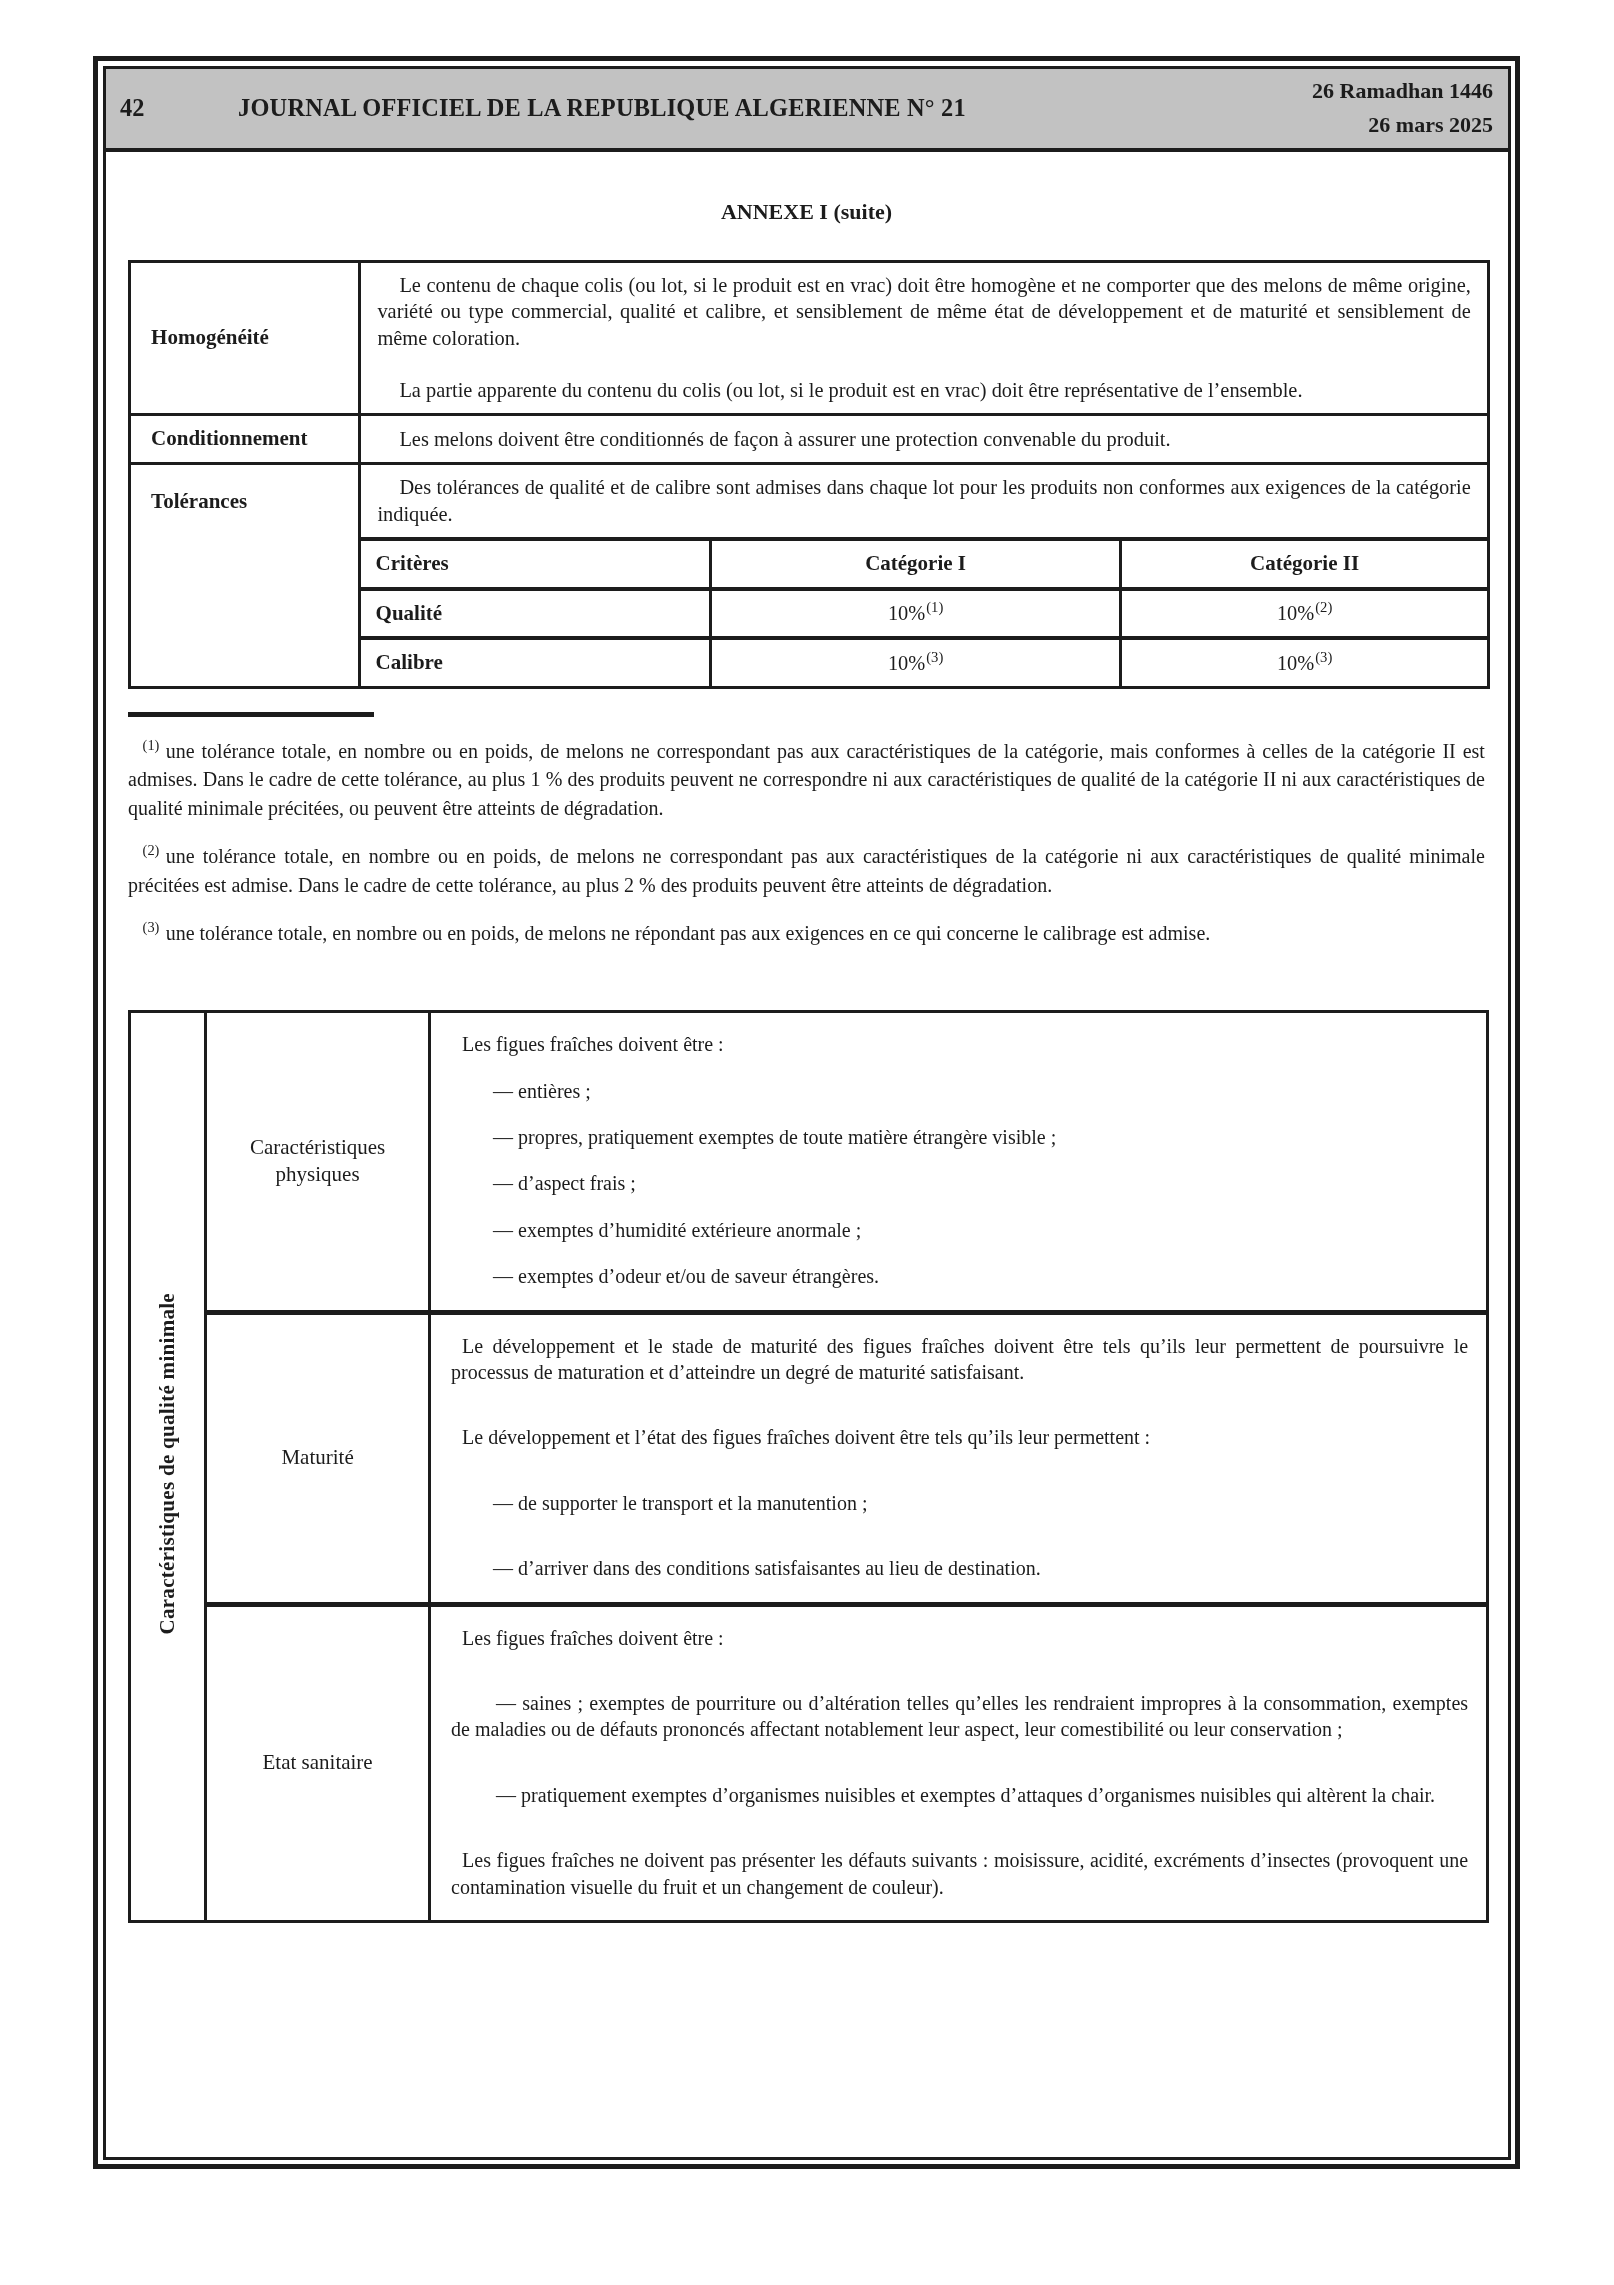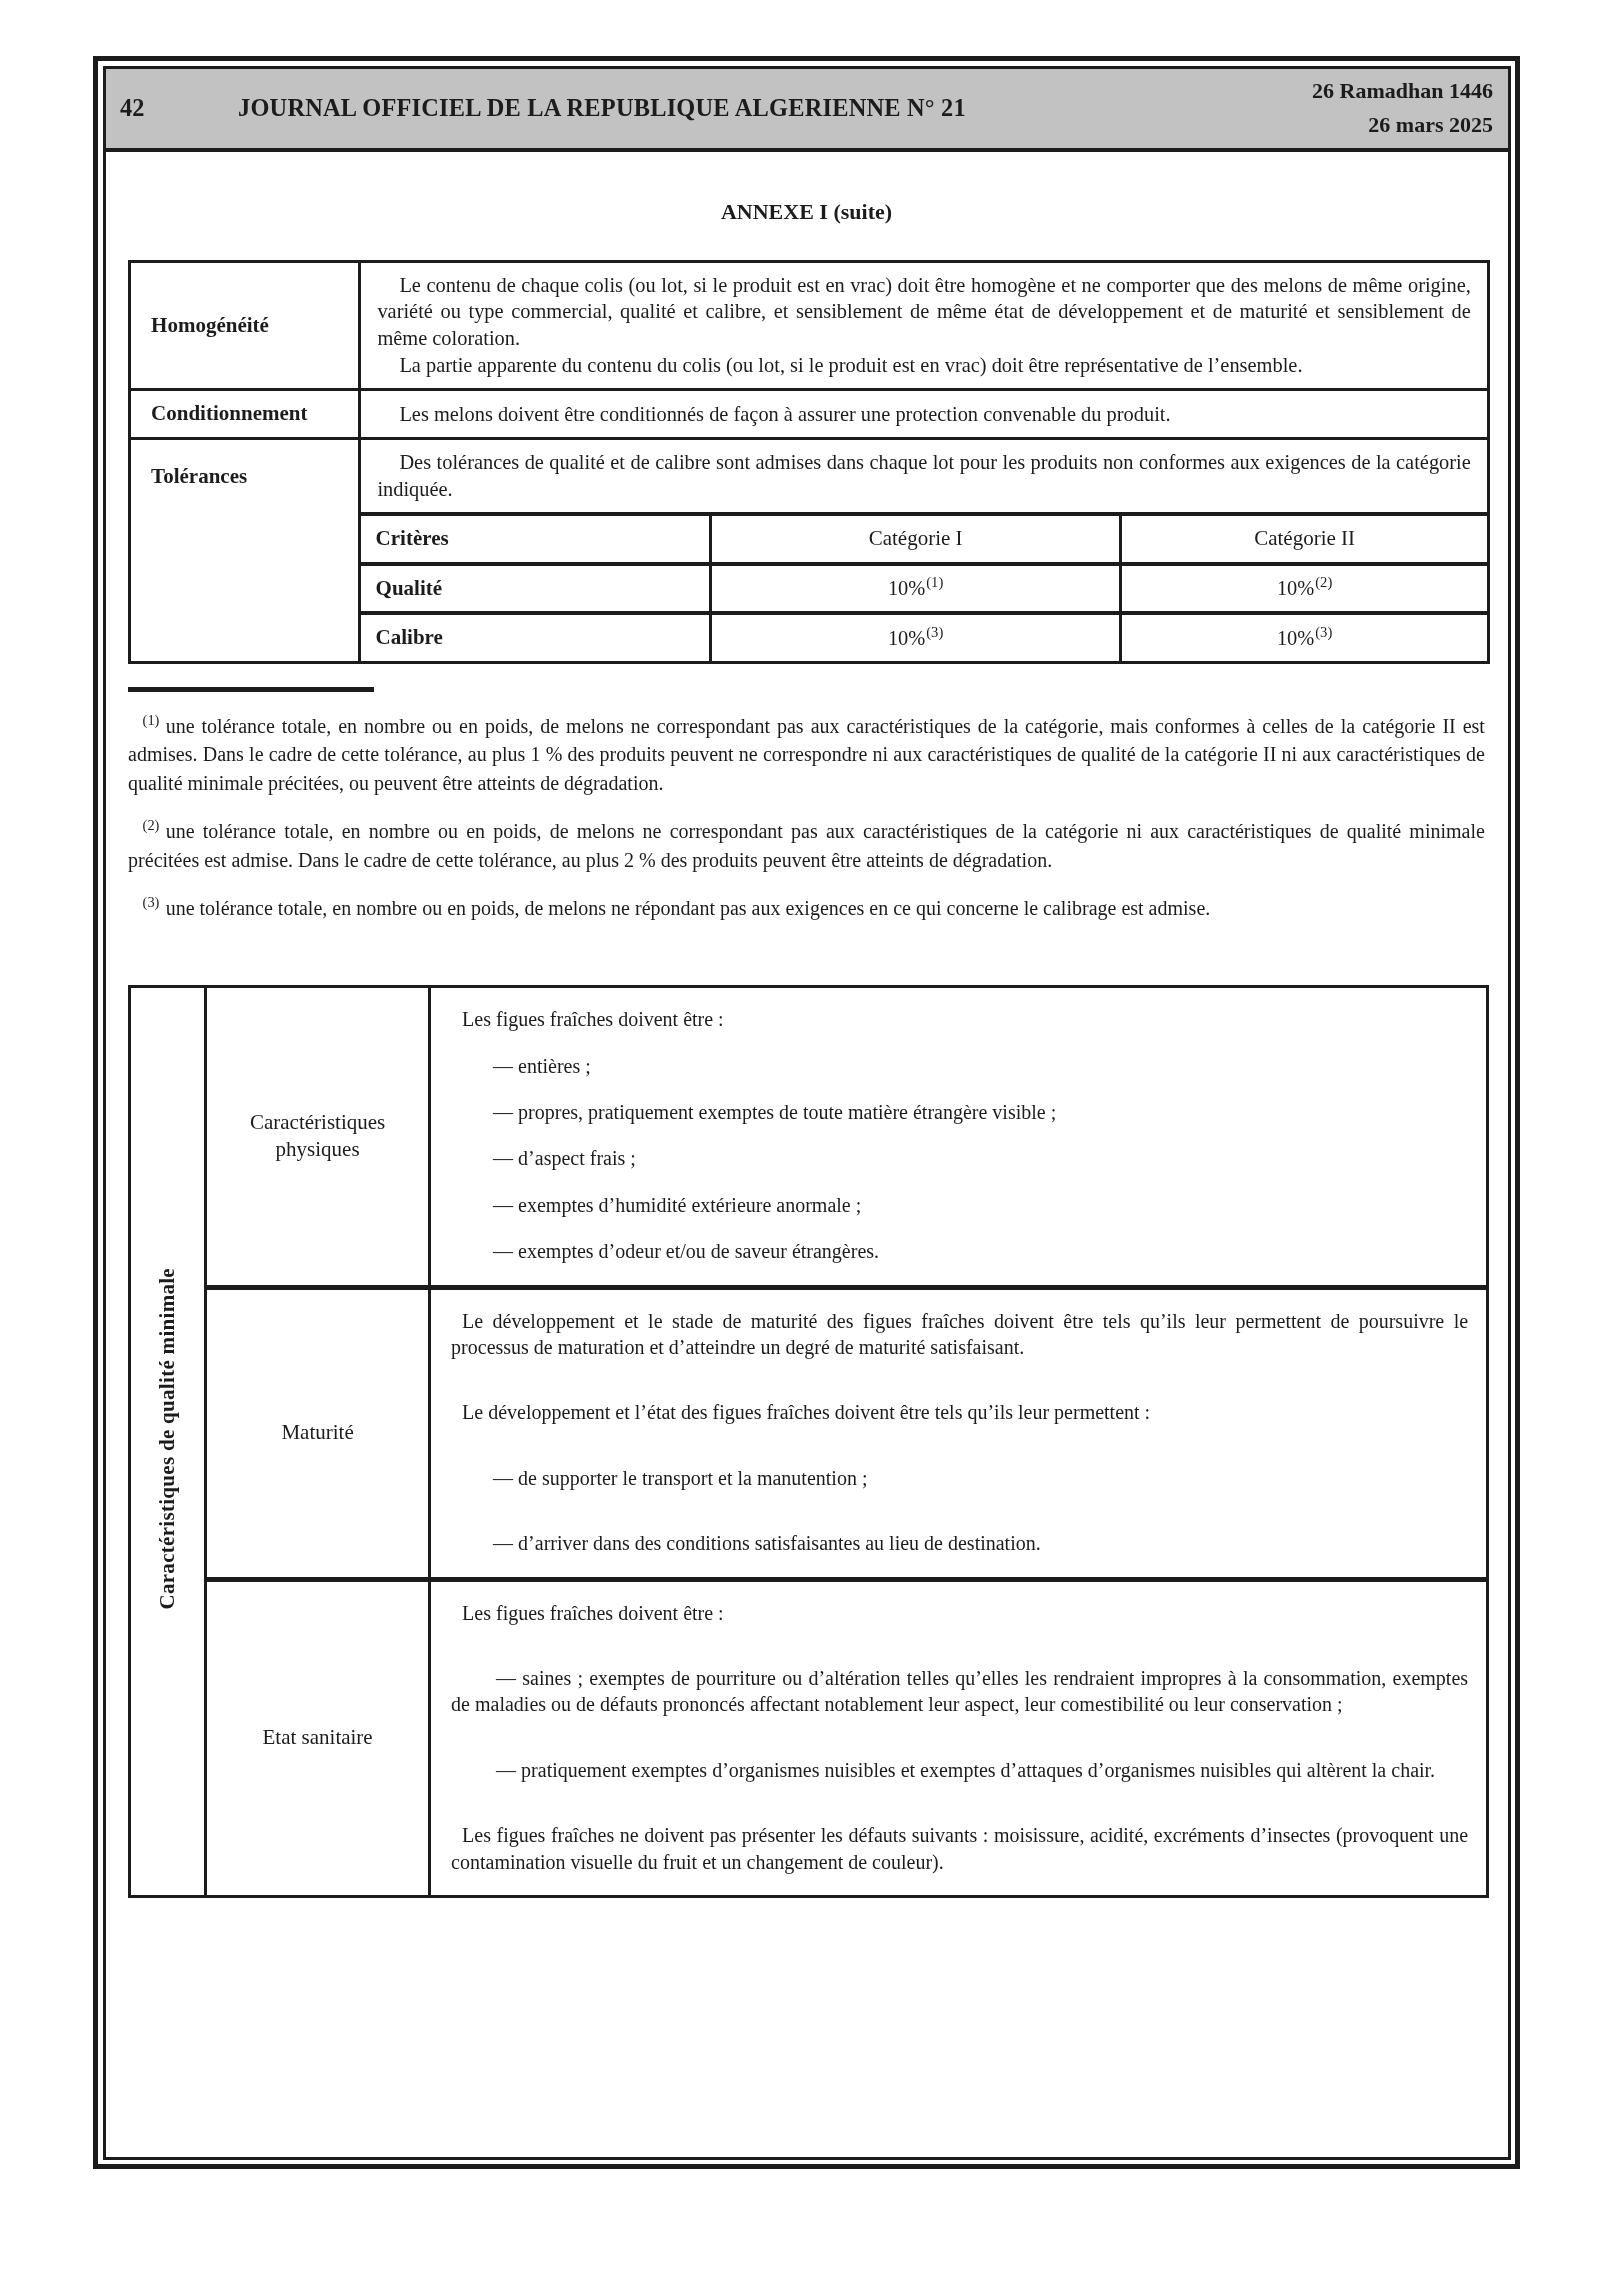--- a/index.html
+++ b/index.html
@@ -36,24 +36,24 @@
   p{margin:0;}
   .j{text-align:justify;}
   .ind{text-indent:22px;}
   .ind-sm{text-indent:11px;}
   
   .melon-table td{padding:9px 16.3px;}
   .melon-table .lbl{
     font-weight:bold;font-size:21px;text-align:left;padding-left:20px;
   }
   .melon-table .txt{font-size:20.4px;}
-  .melon-table .txt p + p{}
+  .melon-table .txt p + p{margin-top:25px;}
   .lbl-top{vertical-align:top;padding-top:23.5px !important;}
   .crit{font-weight:bold;font-size:21px;padding-left:14.5px !important;}
-  .cat{font-weight:normal;font-size:21px;text-align:center;}
+  .cat{font-weight:bold;font-size:21px;text-align:center;}
   .val{text-align:center;font-size:20.4px;}
   .subrow td{border-top-width:4.5px;}
   sup{font-size:.72em;line-height:0;}
   .val sup{margin-left:0.9px;}
   
   .foot-sep{width:246px;height:4.5px;background:#1c1c1c;margin-top:23.5px;}
   .footnote{
     margin-top:20px;text-align:justify;font-size:20px;line-height:1.42;
     text-indent:14.5px;
   }

